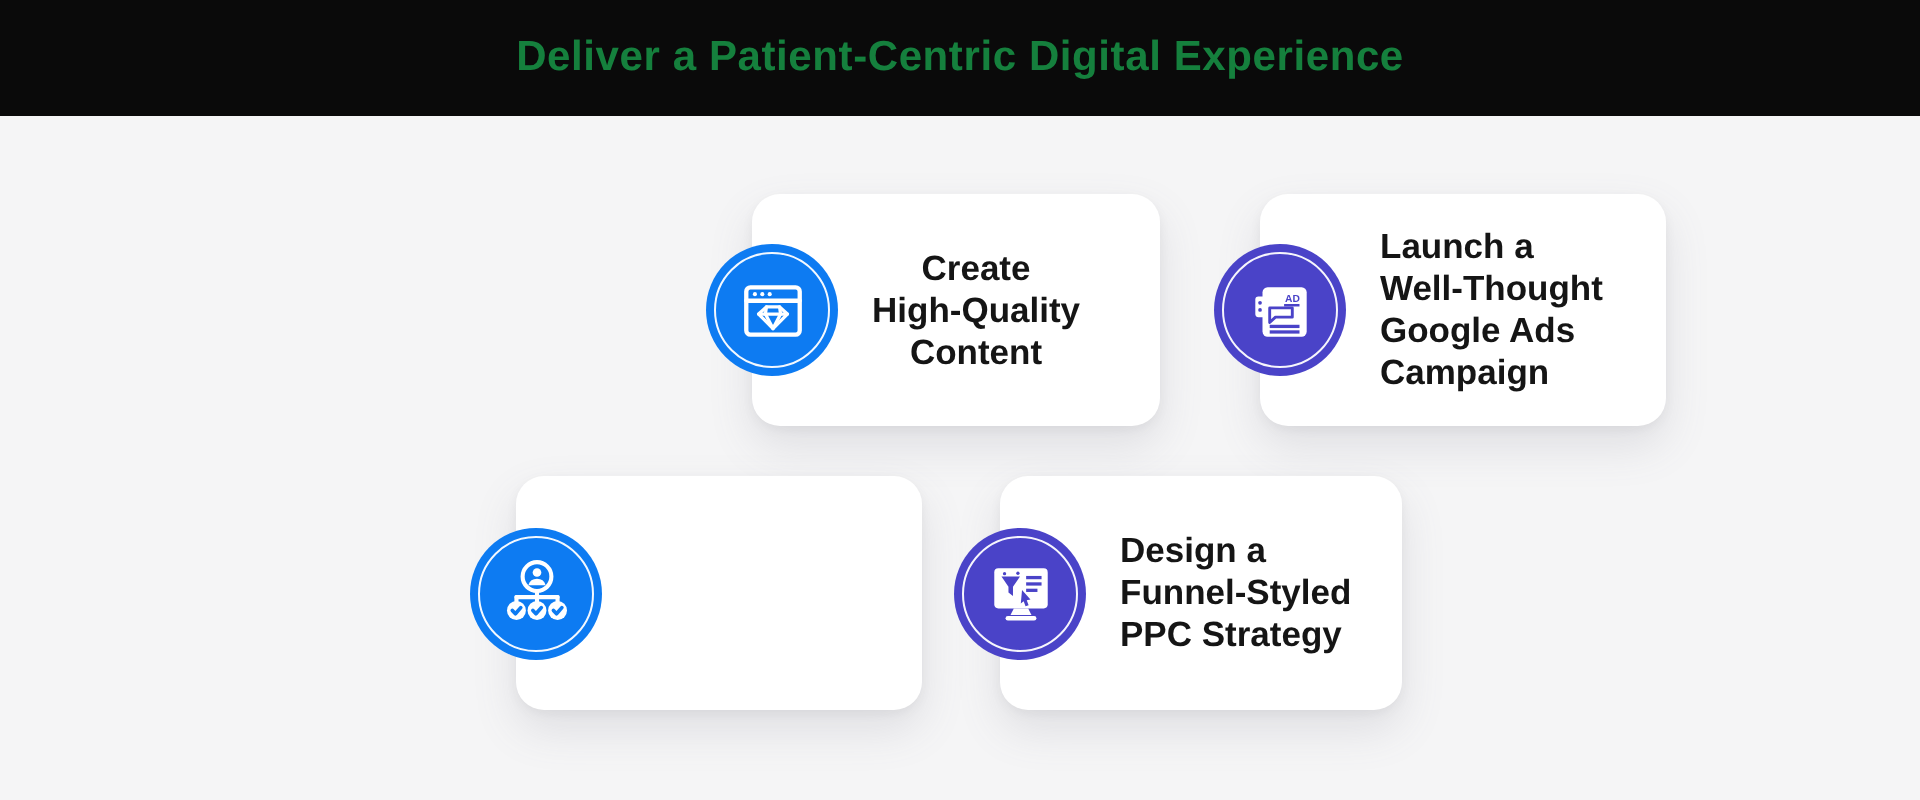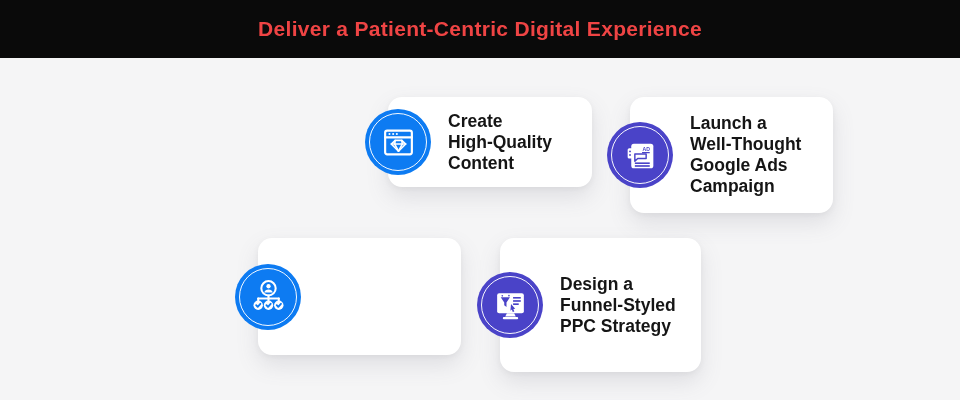--- a/index.html
+++ b/index.html
@@ -6,21 +6,21 @@
   body { font-family:"Liberation Sans", sans-serif; background:#e9e9ea; }
   .canvas {
     position:relative; width:960px; height:400px;
     background:#f5f5f6; overflow:hidden;
   }
   .header-bar {
     position:absolute; left:0; top:0; width:960px; height:58px;
     background:#0a0a0a; display:flex; align-items:center; justify-content:center;
   }
   .header-bar h1 {
-    color:#ef4444; font-size:21px; font-weight:bold; letter-spacing:.3px;
+    color:#15803d; font-size:21px; font-weight:bold; letter-spacing:.3px;
   }
   .card {
     position:absolute; background:#ffffff; border-radius:14px;
     box-shadow:0 10px 22px rgba(110,110,130,.16), 0 2px 6px rgba(0,0,0,.05);
     display:flex; align-items:center;
   }
   .card .label {
     margin-left:60px; margin-right:8px;
     font-size:17.5px; line-height:21px; font-weight:bold; color:#151515;
     white-space:pre-line;
@@ -32,24 +32,24 @@
   }
   .badge::after {
     content:""; position:absolute; inset:4px; border-radius:50%;
     border:1.8px solid rgba(255,255,255,.95); pointer-events:none;
   }
   .badge.indigo { background:#4a43c8; }
   .badge.blue   { background:#0d7bf2; }
   .badge svg { width:37px; height:37px; display:block; }
   
   .c1 { left:148px; top:97px;  width:204px; height:116px; }
-  .c2 { left:388px; top:97px;  width:204px; height:90px; }
+  .c2 { left:376px; top:97px;  width:204px; height:116px;text-align:center; }
   .c3 { left:630px; top:97px;  width:203px; height:116px; }
   .c4 { left:258px; top:238px; width:203px; height:117px; }
-  .c5 { left:500px; top:238px; width:201px; height:134px; }
+  .c5 { left:500px; top:238px; width:201px; height:117px; }
 </style>
 </head>
 <body>
 
 <div class="canvas">
 
   <header class="header-bar">
     <h1>Deliver a Patient-Centric Digital Experience</h1>
   </header>
 

